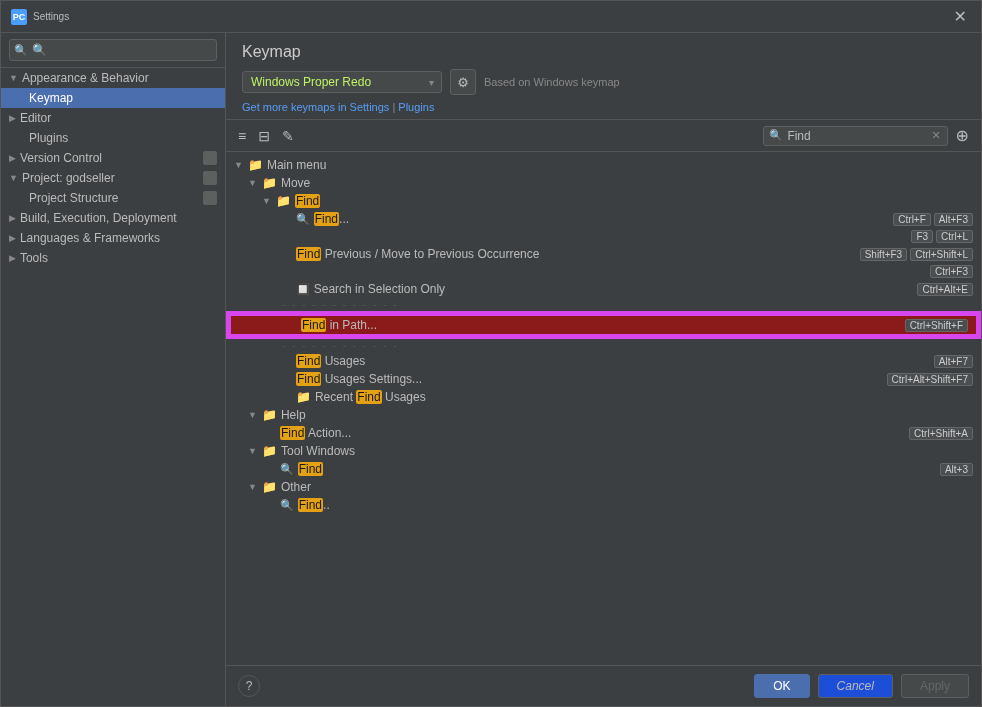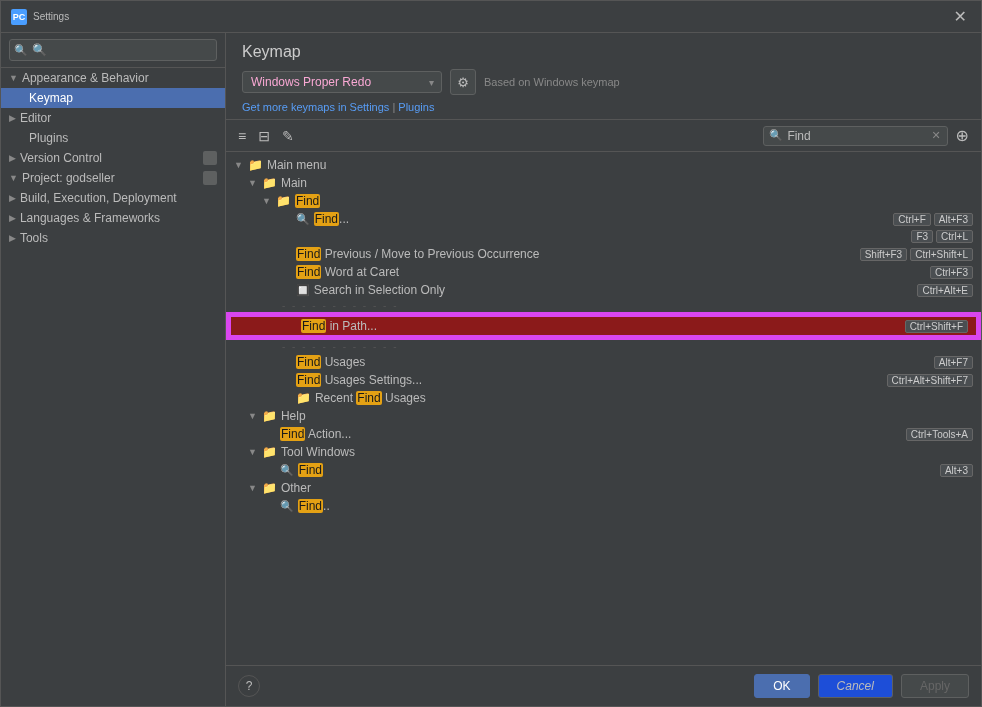--- a/index.html
+++ b/index.html
@@ -133,21 +133,21 @@
     }
     .keymap-row {
       display: flex;
       align-items: center;
       gap: 8px;
       margin-bottom: 6px;
     }
     .keymap-select {
       background: #45494a;
       border: 1px solid #5e6060;
-      color: #f9a8d4;
+      color: #bef264;
       padding: 3px 24px 3px 8px;
       border-radius: 3px;
       font-size: 12px;
       outline: none;
       appearance: none;
       -webkit-appearance: none;
       min-width: 200px;
       position: relative;
       cursor: pointer;
     }
@@ -380,20 +380,24 @@
         <span class="badge" style="margin-left:auto;width:14px;height:14px;background:#5e6060;border-radius:2px;display:flex;align-items:center;justify-content:center;font-size:9px;"></span>
       </div>
 
       <div class="sidebar-row" style="padding-left:8px;">
         <span style="margin-right:4px;font-size:9px;color:#888;">▼</span>
         <span>Project: godseller</span>
         <span style="margin-left:auto;width:14px;height:14px;background:#5e6060;border-radius:2px;"></span>
       </div>
 
 
+      <div class="sidebar-row" style="padding-left:28px;">
+        <span>Project Structure</span>
+        <span style="margin-left:auto;width:14px;height:14px;background:#5e6060;border-radius:2px;"></span>
+      </div>
 
       <div class="sidebar-row" style="padding-left:8px;">
         <span style="margin-right:4px;font-size:9px;color:#888;">▶</span>
         <span>Build, Execution, Deployment</span>
       </div>
 
       <div class="sidebar-row" style="padding-left:8px;">
         <span style="margin-right:4px;font-size:9px;color:#888;">▶</span>
         <span>Languages &amp; Frameworks</span>
       </div>
@@ -443,21 +447,21 @@
 
         <div class="tree-node" style="padding-left:8px;">
           <span class="node-arrow">▼ </span>
           <span style="margin-right:4px;">📁</span>
           <span>Main menu</span>
         </div>
 
         <div class="tree-node" style="padding-left:22px;">
           <span class="node-arrow">▼ </span>
           <span style="margin-right:4px;">📁</span>
-          <span>Main</span>
+          <span>Move</span>
         </div>
 
         <div class="tree-node" style="padding-left:36px;">
           <span class="node-arrow">▼ </span>
           <span style="margin-right:4px;">📁</span>
           <span><span class="find-highlight">Find</span></span>
         </div>
 
         <div class="tree-node" style="padding-left:56px;">
           <span class="node-arrow" style="visibility:hidden;">▶ </span>
@@ -481,21 +485,20 @@
           <span class="node-arrow" style="visibility:hidden;">▶ </span>
           <span class="node-label"><span class="find-highlight">Find</span> Previous / Move to Previous Occurrence</span>
           <span class="shortcut">
             <span class="kbd">Shift+F3</span>
             <span class="kbd">Ctrl+Shift+L</span>
           </span>
         </div>
 
         <div class="tree-node" style="padding-left:56px;">
           <span class="node-arrow" style="visibility:hidden;">▶ </span>
-          <span class="node-label"><span class="find-highlight">Find</span> Word at Caret</span>
           <span class="shortcut">
             <span class="kbd">Ctrl+F3</span>
           </span>
         </div>
 
         <div class="tree-node" style="padding-left:56px;">
           <span class="node-arrow" style="visibility:hidden;">▶ </span>
           <span style="margin-right:4px;font-size:11px;">🔲</span>
           <span class="node-label">Search in Selection Only</span>
           <span class="shortcut">
@@ -541,21 +544,21 @@
         <div class="tree-node" style="padding-left:22px;">
           <span class="node-arrow">▼ </span>
           <span style="margin-right:4px;">📁</span>
           <span>Help</span>
         </div>
 
         <div class="tree-node" style="padding-left:40px;align-items:center;">
           <span class="node-arrow" style="visibility:hidden;">▶ </span>
           <span class="node-label"><span class="find-highlight">Find</span> Action...</span>
           <span class="shortcut">
-            <span class="kbd">Ctrl+Tools+A</span>
+            <span class="kbd">Ctrl+Shift+A</span>
           </span>
         </div>
 
         <div class="tree-node" style="padding-left:22px;">
           <span class="node-arrow">▼ </span>
           <span style="margin-right:4px;">📁</span>
           <span>Tool Windows</span>
         </div>
 
         <div class="tree-node" style="padding-left:40px;">

